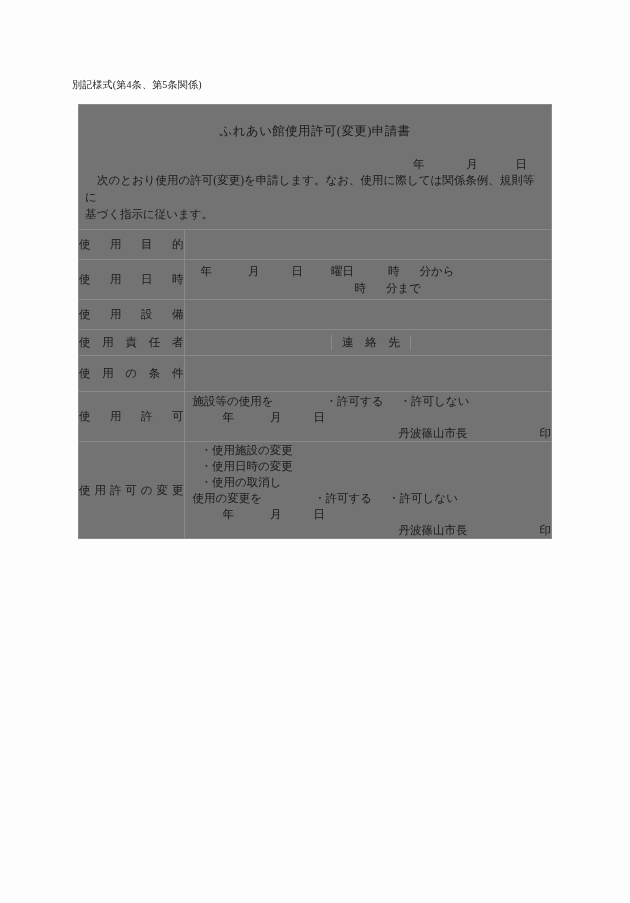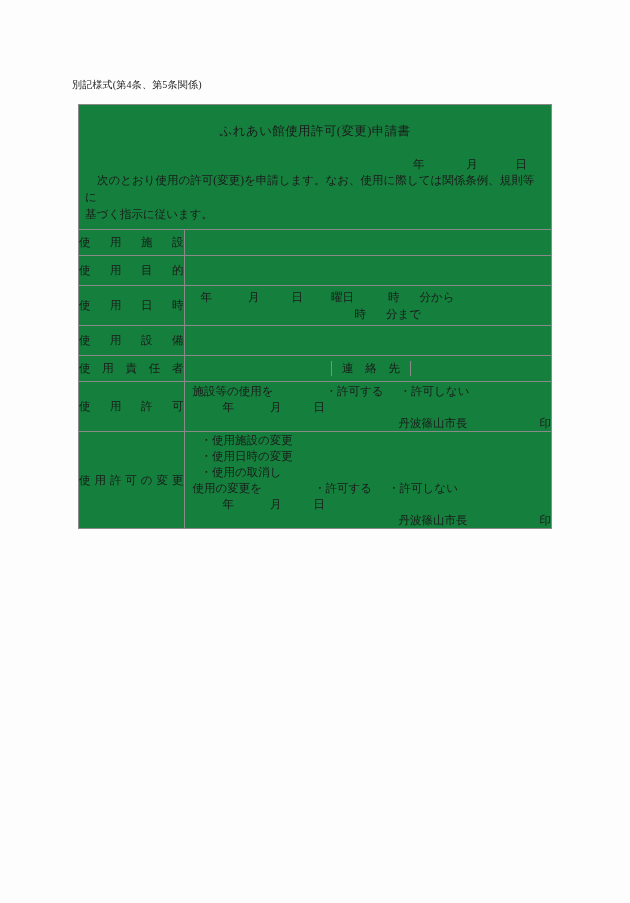--- a/index.html
+++ b/index.html
@@ -33,21 +33,21 @@
   }
 
   
   .form-box {
     position: absolute;
     left: 78px;
     top: 104px;
     width: 474px;
     border: 1px solid #8a8a8a;
     box-sizing: border-box;
-    background: #15803d;
+    background: #737373;
   }
 
   
   .preamble {
     position: relative;
     padding: 0;
   }
 
   .doc-title {
     text-align: center;
@@ -239,26 +239,20 @@
 
 
       <div class="statement">
         <span>次のとおり使用の許可(変更)を申請します。なお、使用に際しては関係条例、規則等に</span><span class="l2">基づく指示に従います。</span>
       </div>
     </div>
 
     <table class="grid">
       <tbody>
 
-        <tr>
-          <td class="lbl h-short">
-            <span>使用施設</span>
-          </td>
-          <td class="val h-short"></td>
-        </tr>
 
         <tr>
           <td class="lbl h-mid">
             <span>使用目的</span>
           </td>
           <td class="val h-mid"></td>
         </tr>
 
         <tr>
           <td class="lbl h-datetime">
@@ -294,20 +288,26 @@
                 <td class="contact-lbl" style="border-left:1px solid #8a8a8a;border-right:1px solid #8a8a8a;border-top:none;border-bottom:none;padding:0;">
                   <span>連絡先</span>
                 </td>
                 <td style="border:none;padding:0;width:140px;"></td>
               </tr>
             </tbody>
               </table>
           </td>
         </tr>
 
+        <tr>
+          <td class="lbl h-cond">
+            <span>使用の条件</span>
+          </td>
+          <td class="val h-cond"></td>
+        </tr>
 
         <tr>
           <td class="lbl h-permit">
             <span>使用許可</span>
           </td>
           <td class="val h-permit">
             <div class="permit-l1">
               <span>施設等の使用を</span><span class="opt1">・許可する</span><span class="opt2">・許可しない</span>
             </div>
             <div class="permit-l2">

